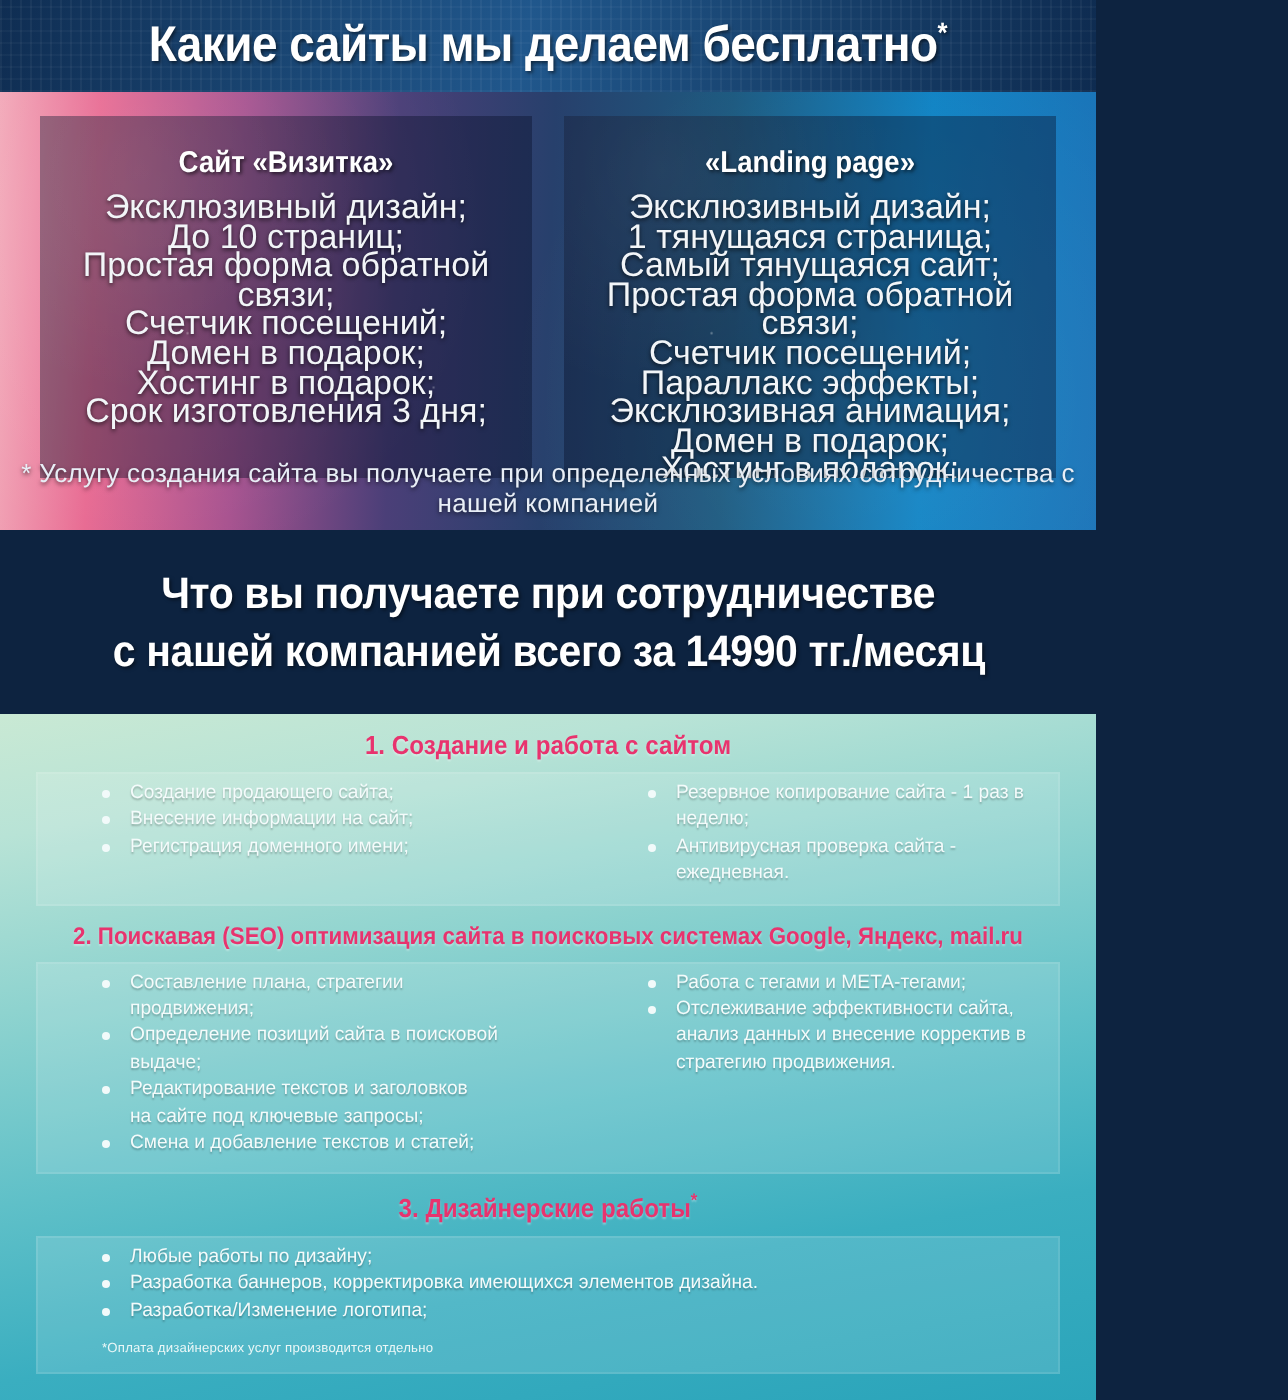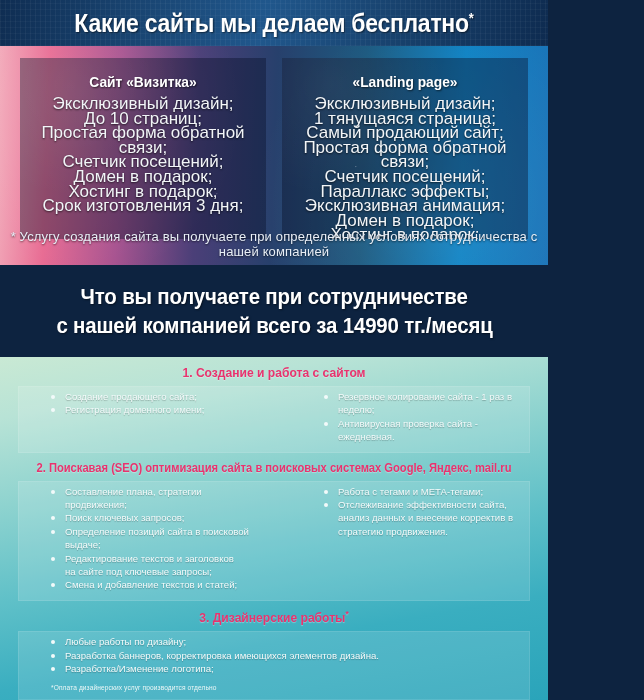--- a/index.html
+++ b/index.html
@@ -242,21 +242,21 @@
           <li>Хостинг в подарок;</li>
           <li>Срок изготовления 3 дня;</li>
         </ul>
       </div>
 
       <div class="panel">
         <div class="panel-title">«Landing page»</div>
         <ul class="panel-list">
           <li>Эксклюзивный дизайн;</li>
           <li>1 тянущаяся страница;</li>
-          <li>Самый продающий сайт;</li>
+          <li>Самый тянущаяся сайт;</li>
           <li>Простая форма обратной связи;</li>
           <li>Счетчик посещений;</li>
           <li>Параллакс эффекты;</li>
           <li>Эксклюзивная анимация;</li>
           <li>Домен в подарок;</li>
           <li>Хостинг в подарок;</li>
           <li>Срок изготовления 3 до 5 дней;</li>
         </ul>
       </div>
 
@@ -269,37 +269,37 @@
     <div class="price-line">с нашей компанией всего за 14990 тг./месяц</div>
   </div>
 
   <div class="services">
 
     <div class="section-title">1. Создание и работа с сайтом</div>
     <div class="card">
       <div class="col">
         <ul>
           <li class="bulleted">Создание продающего сайта;</li>
+          <li class="bulleted">Внесение информации на сайт;</li>
           <li class="bulleted">Регистрация доменного имени;</li>
         </ul>
       </div>
       <div class="col">
         <ul>
           <li class="bulleted"><span>Резервное копирование сайта - </span><b>1 раз в неделю</b><span>;</span></li>
           <li class="bulleted"><span>Антивирусная проверка сайта - </span><b>ежедневная</b><span>.</span></li>
         </ul>
       </div>
     </div>
 
     <div class="section-title small">2. Поискавая (SEO) оптимизация сайта в поисковых системах Google, Яндекс, mail.ru</div>
     <div class="card">
       <div class="col">
         <ul>
           <li class="bulleted">Составление плана, стратегии продвижения;</li>
-          <li class="bulleted">Поиск ключевых запросов;</li>
           <li class="bulleted">Определение позиций сайта в поисковой выдаче;</li>
           <li class="bulleted">Редактирование текстов и заголовков</li>
           <li class="cont">на сайте под ключевые запросы;</li>
           <li class="bulleted">Смена и добавление текстов и статей;</li>
         </ul>
       </div>
       <div class="col">
         <ul>
           <li class="bulleted">Работа с тегами и МЕТА-тегами;</li>
           <li class="bulleted">Отслеживание эффективности сайта,</li>

